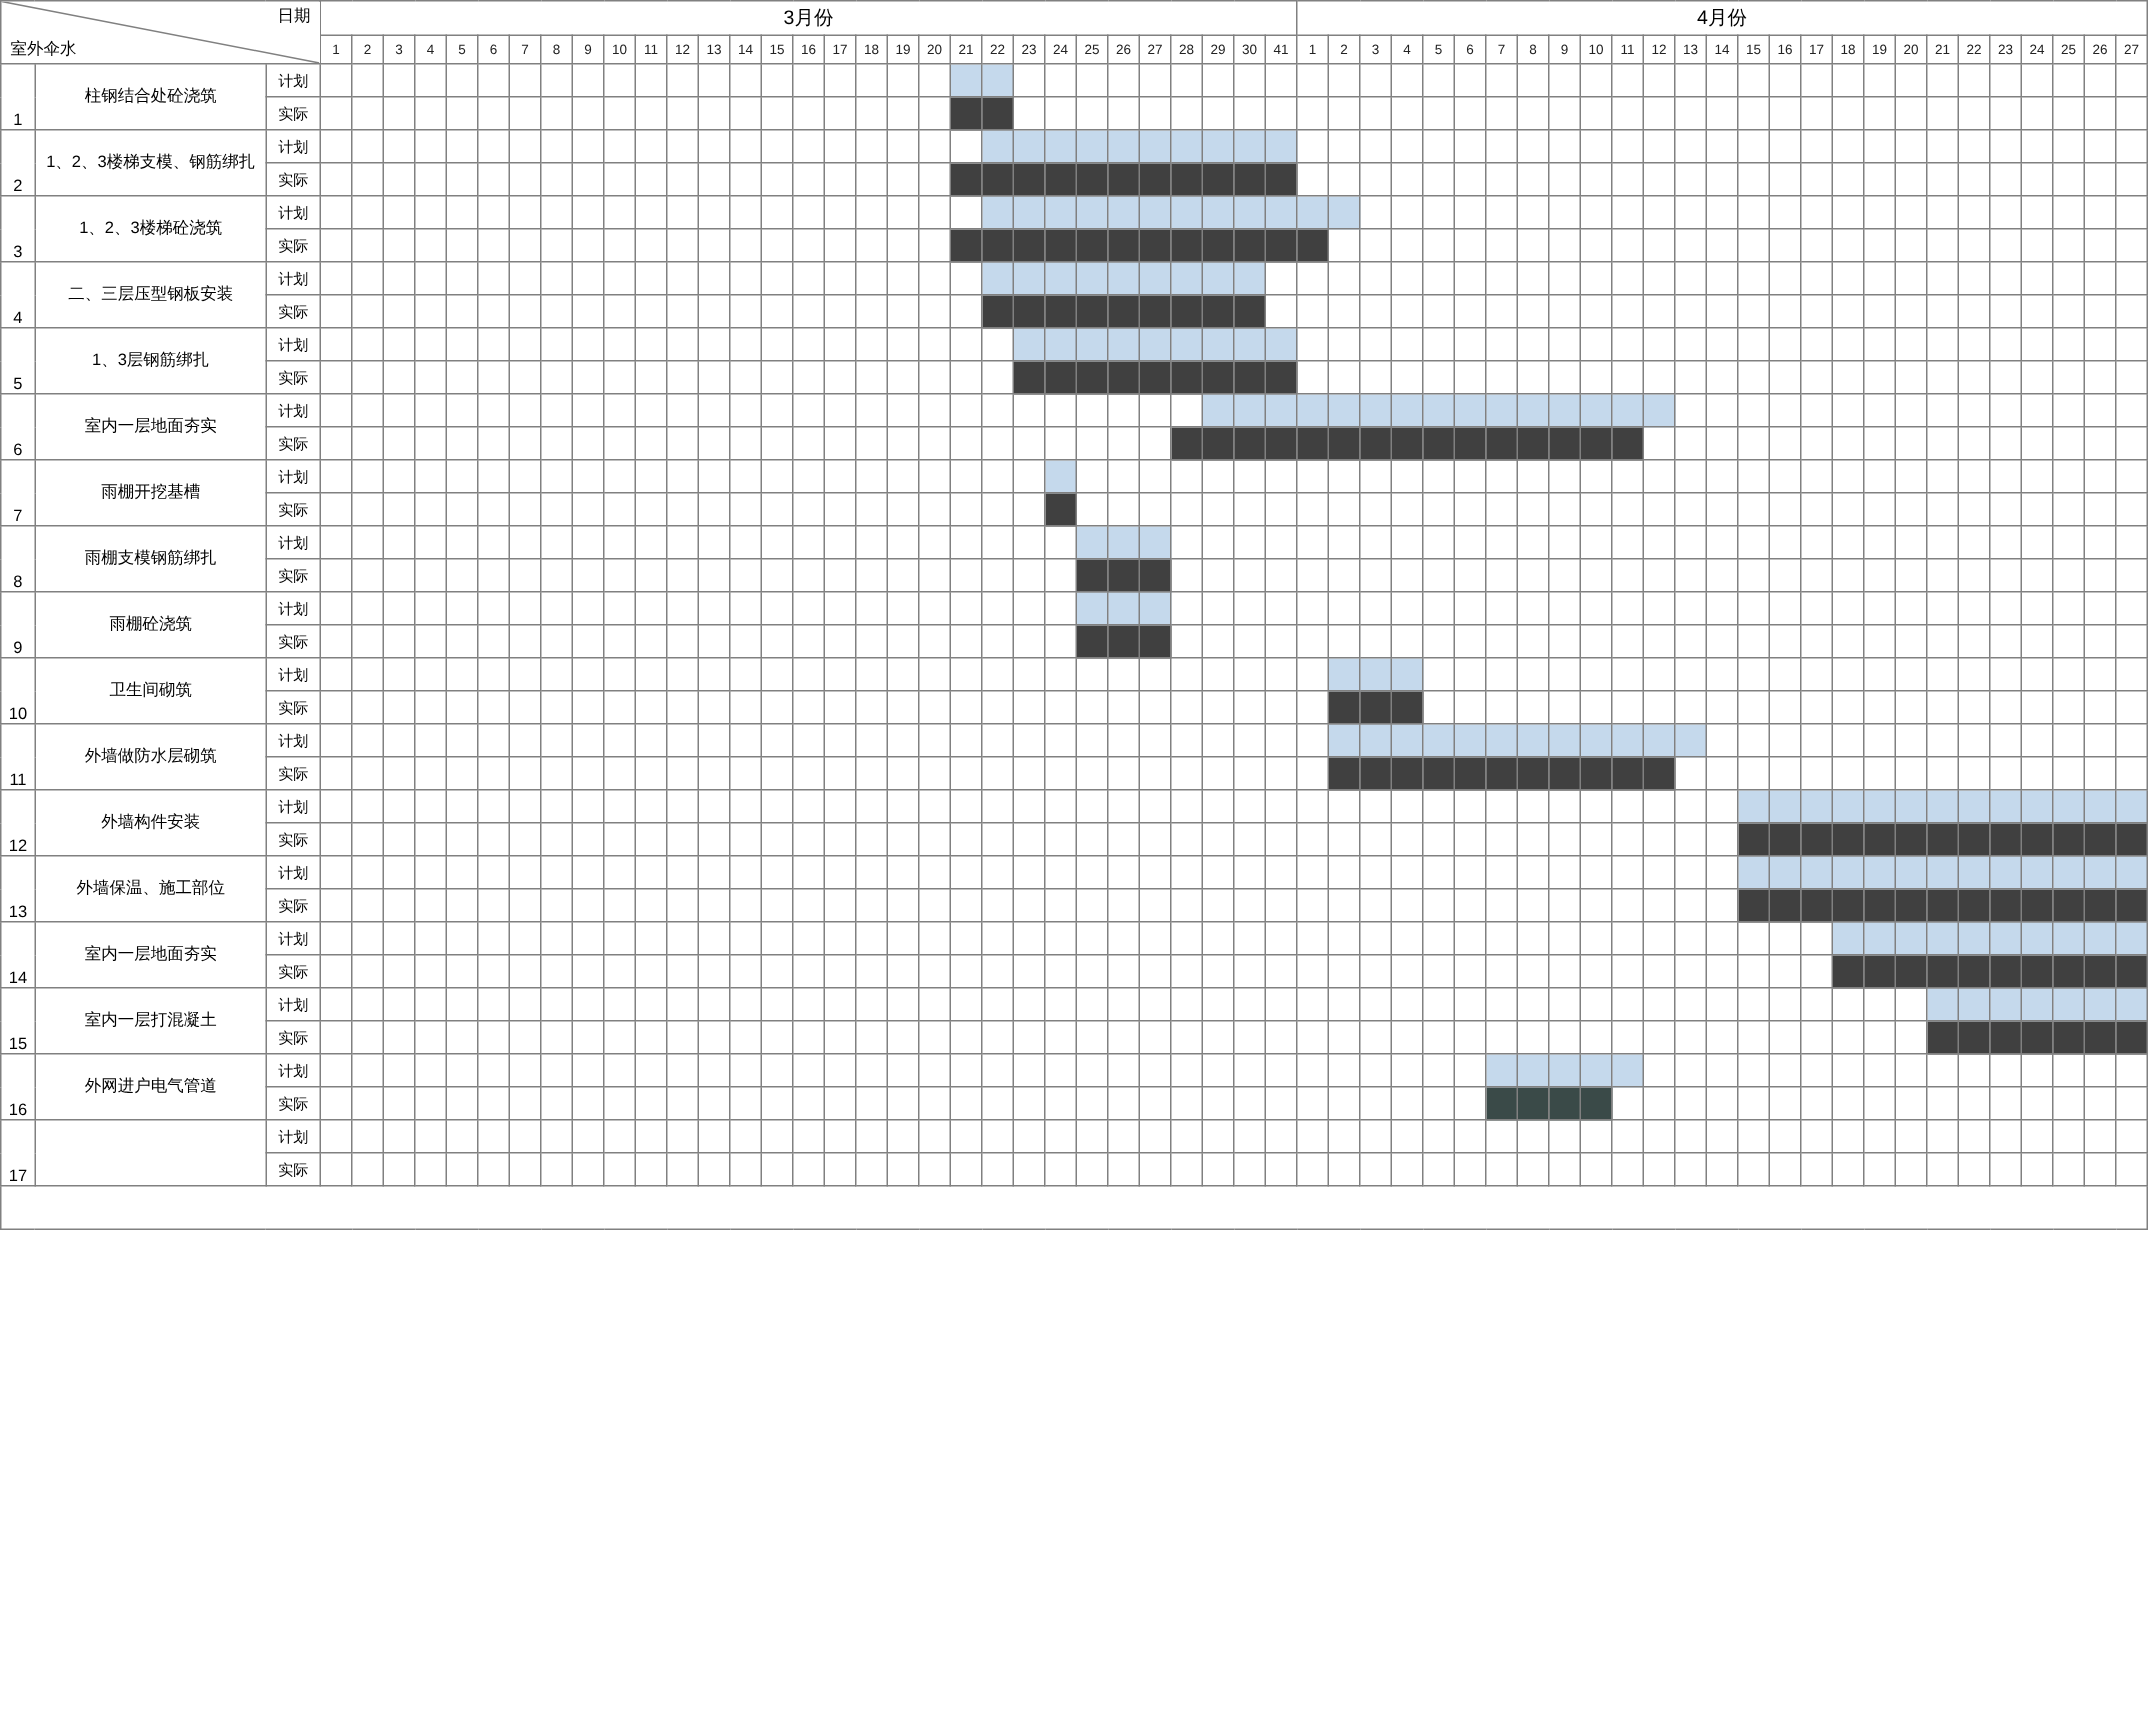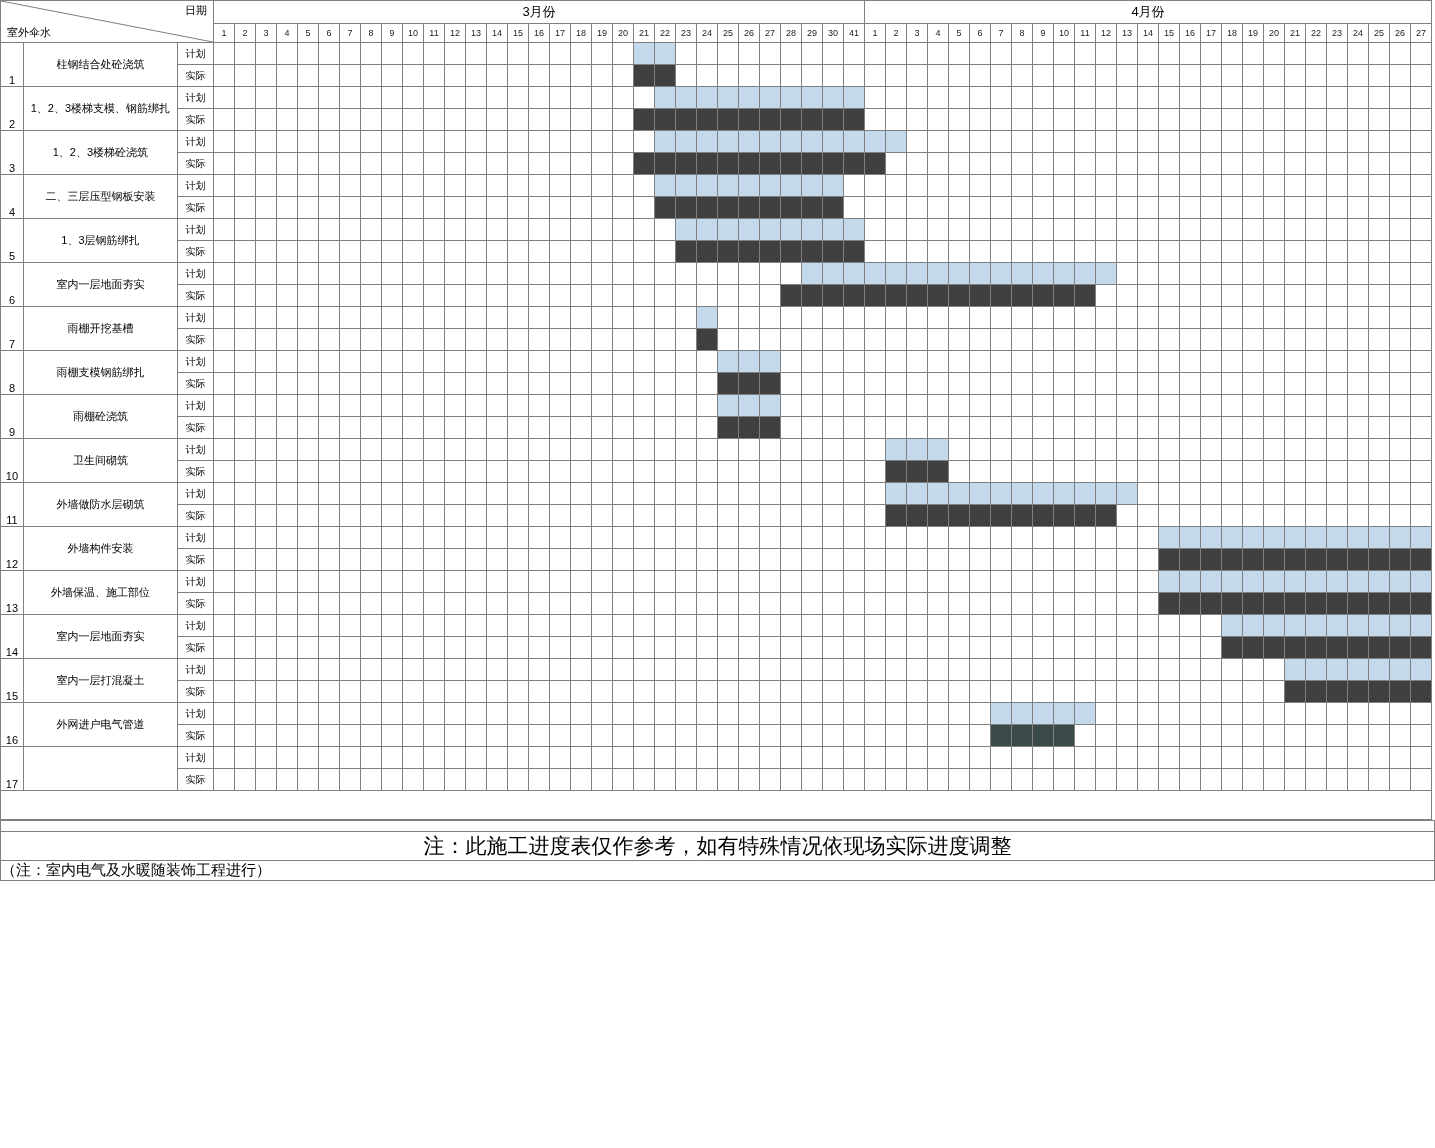--- a/index.html
+++ b/index.html
@@ -2237,27 +2237,14 @@
           <td class="cell" style="width: 20px;"></td>
           <td class="cell" style="width: 20px;"></td>
           <td class="cell" style="width: 20px;"></td>
         </tr>
         <tr>
           <td class="blank-band" colspan="61"></td>
         </tr>
       </tbody>
   </table>
 
-  <table class="gantt" style="border-collapse:collapse;width:1435px;">
-    <tbody>
-        <tr class="note-row">
-      <td class="sep"></td>
-    </tr>
-    <tr class="note-row">
-      <td class="note">注：此施工进度表仅作参考，如有特殊情况依现场实际进度调整</td>
-    </tr>
-    <tr class="note-row">
-      <td class="footnote outer-line">（注：室内电气及水暖随装饰工程进行）</td>
-    </tr>
-  </tbody>
-    </table>
 
 </div>
 
 </body></html>

